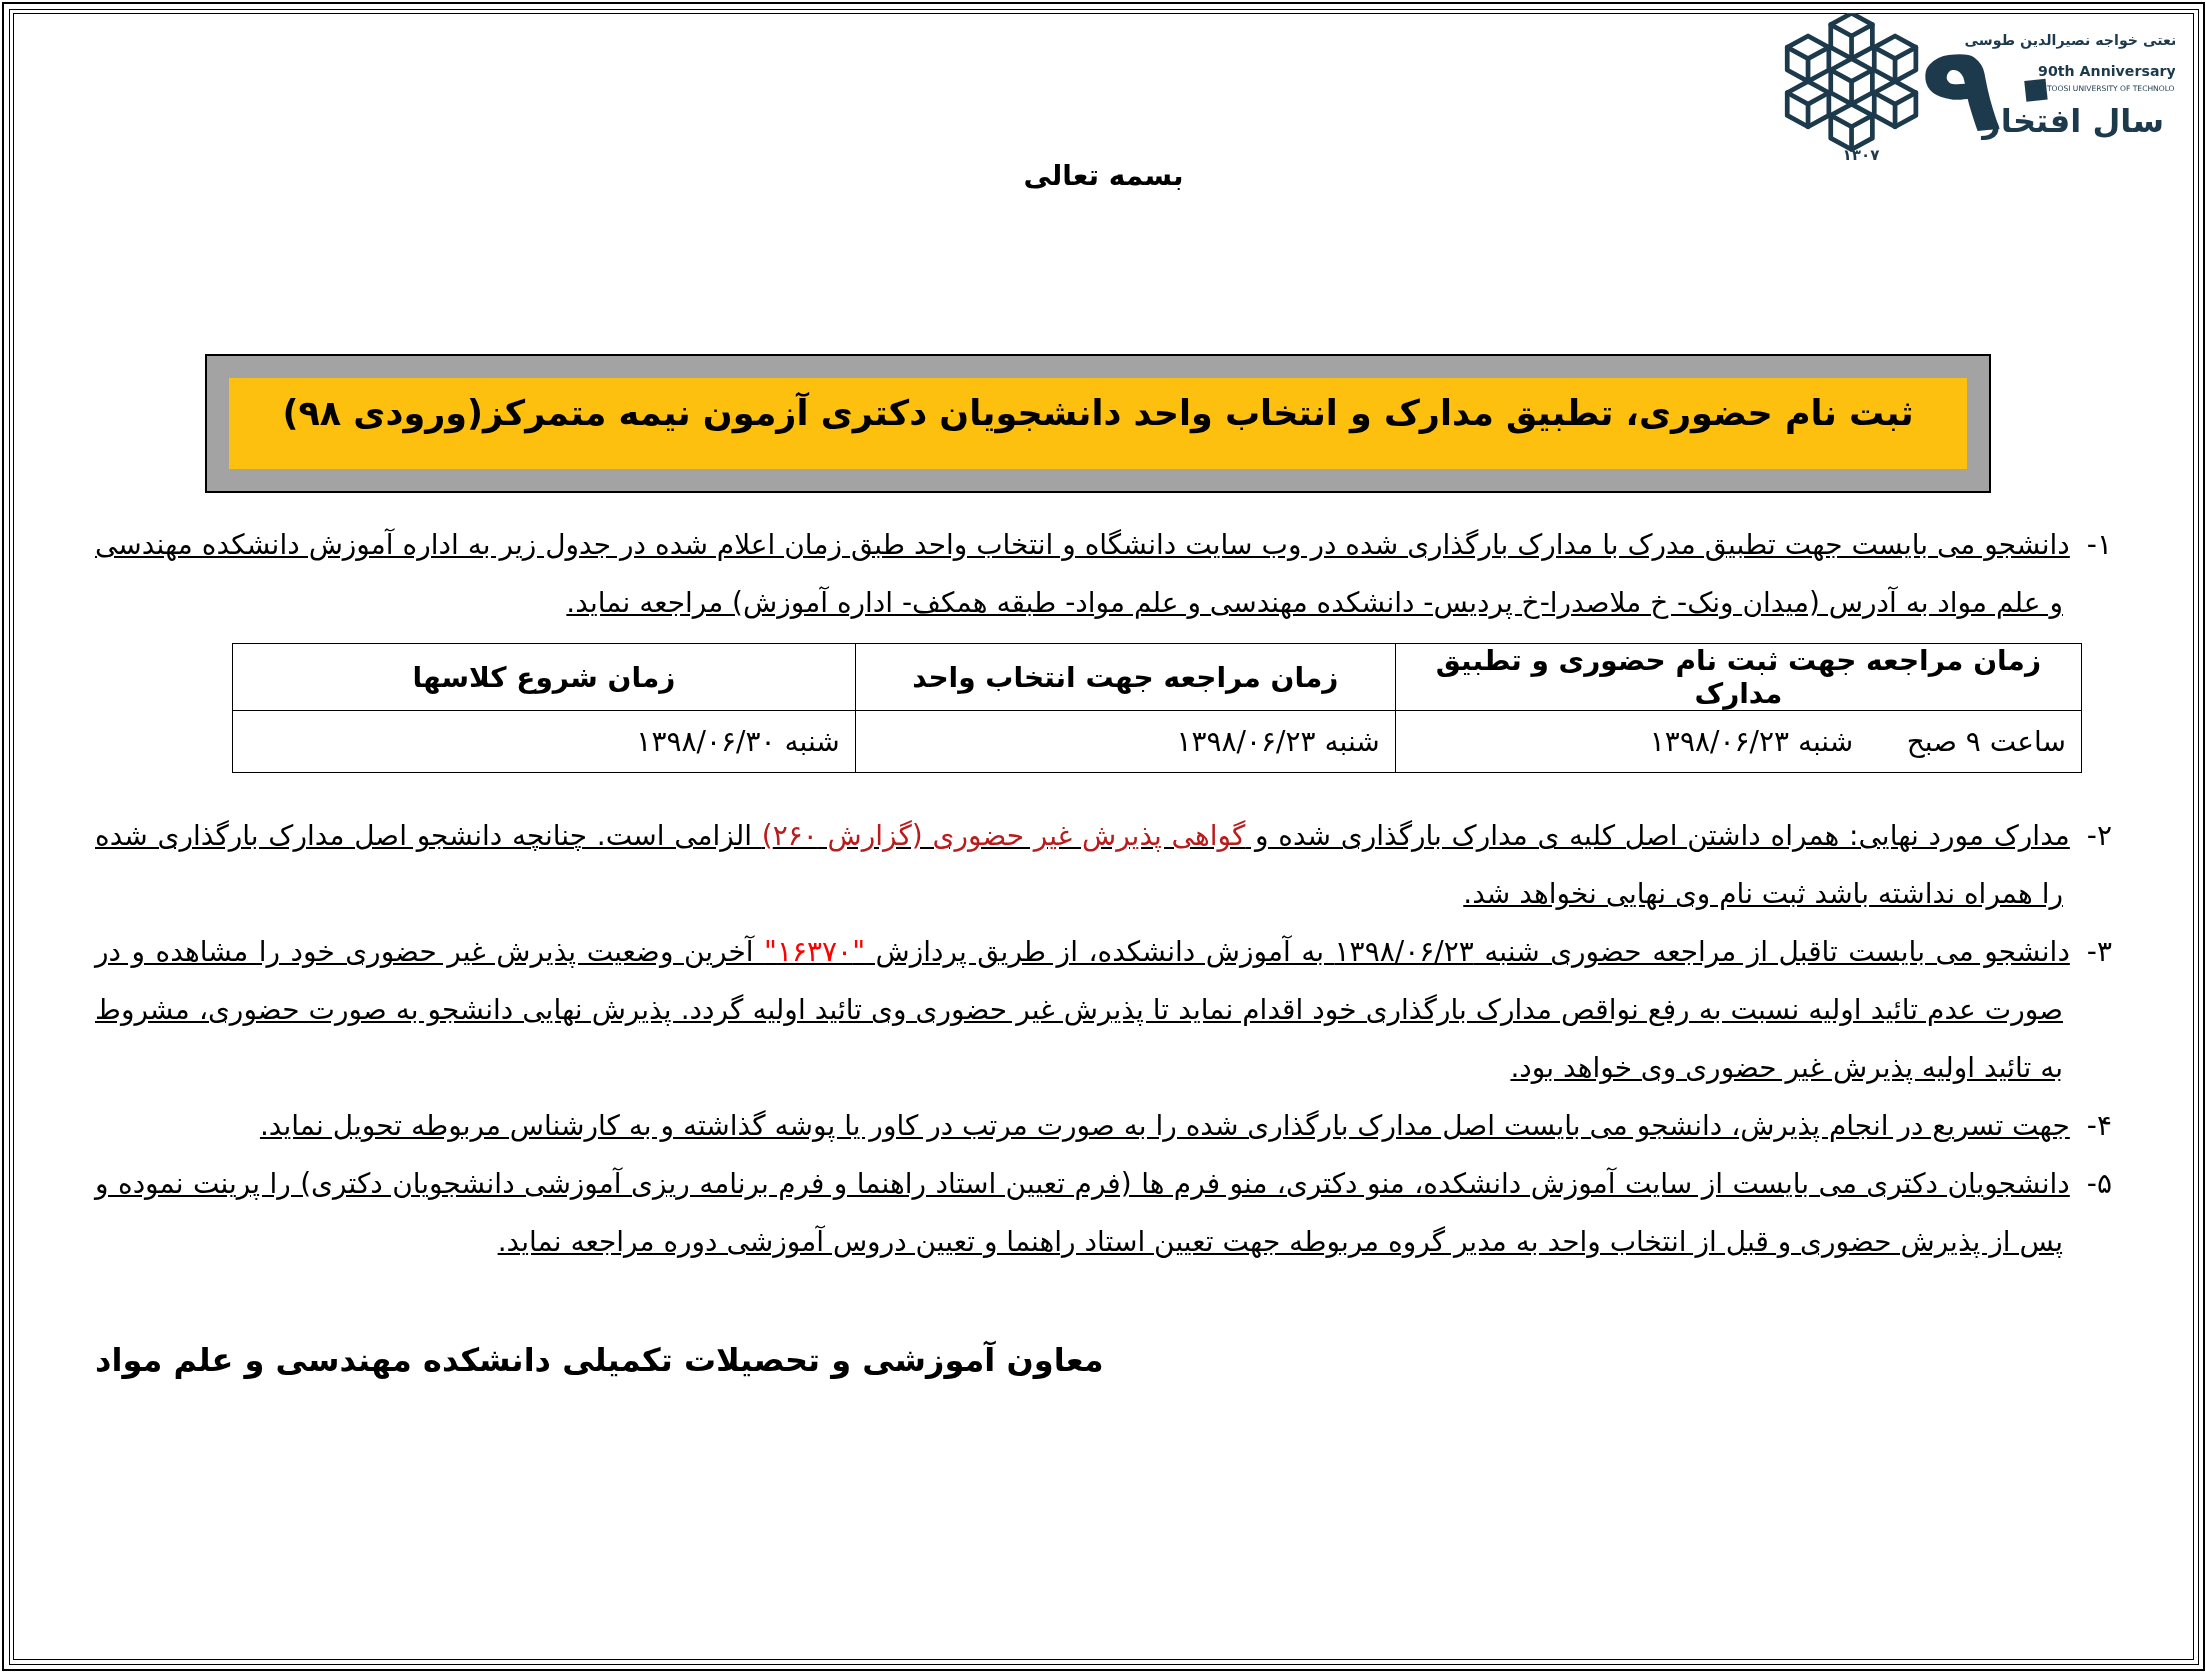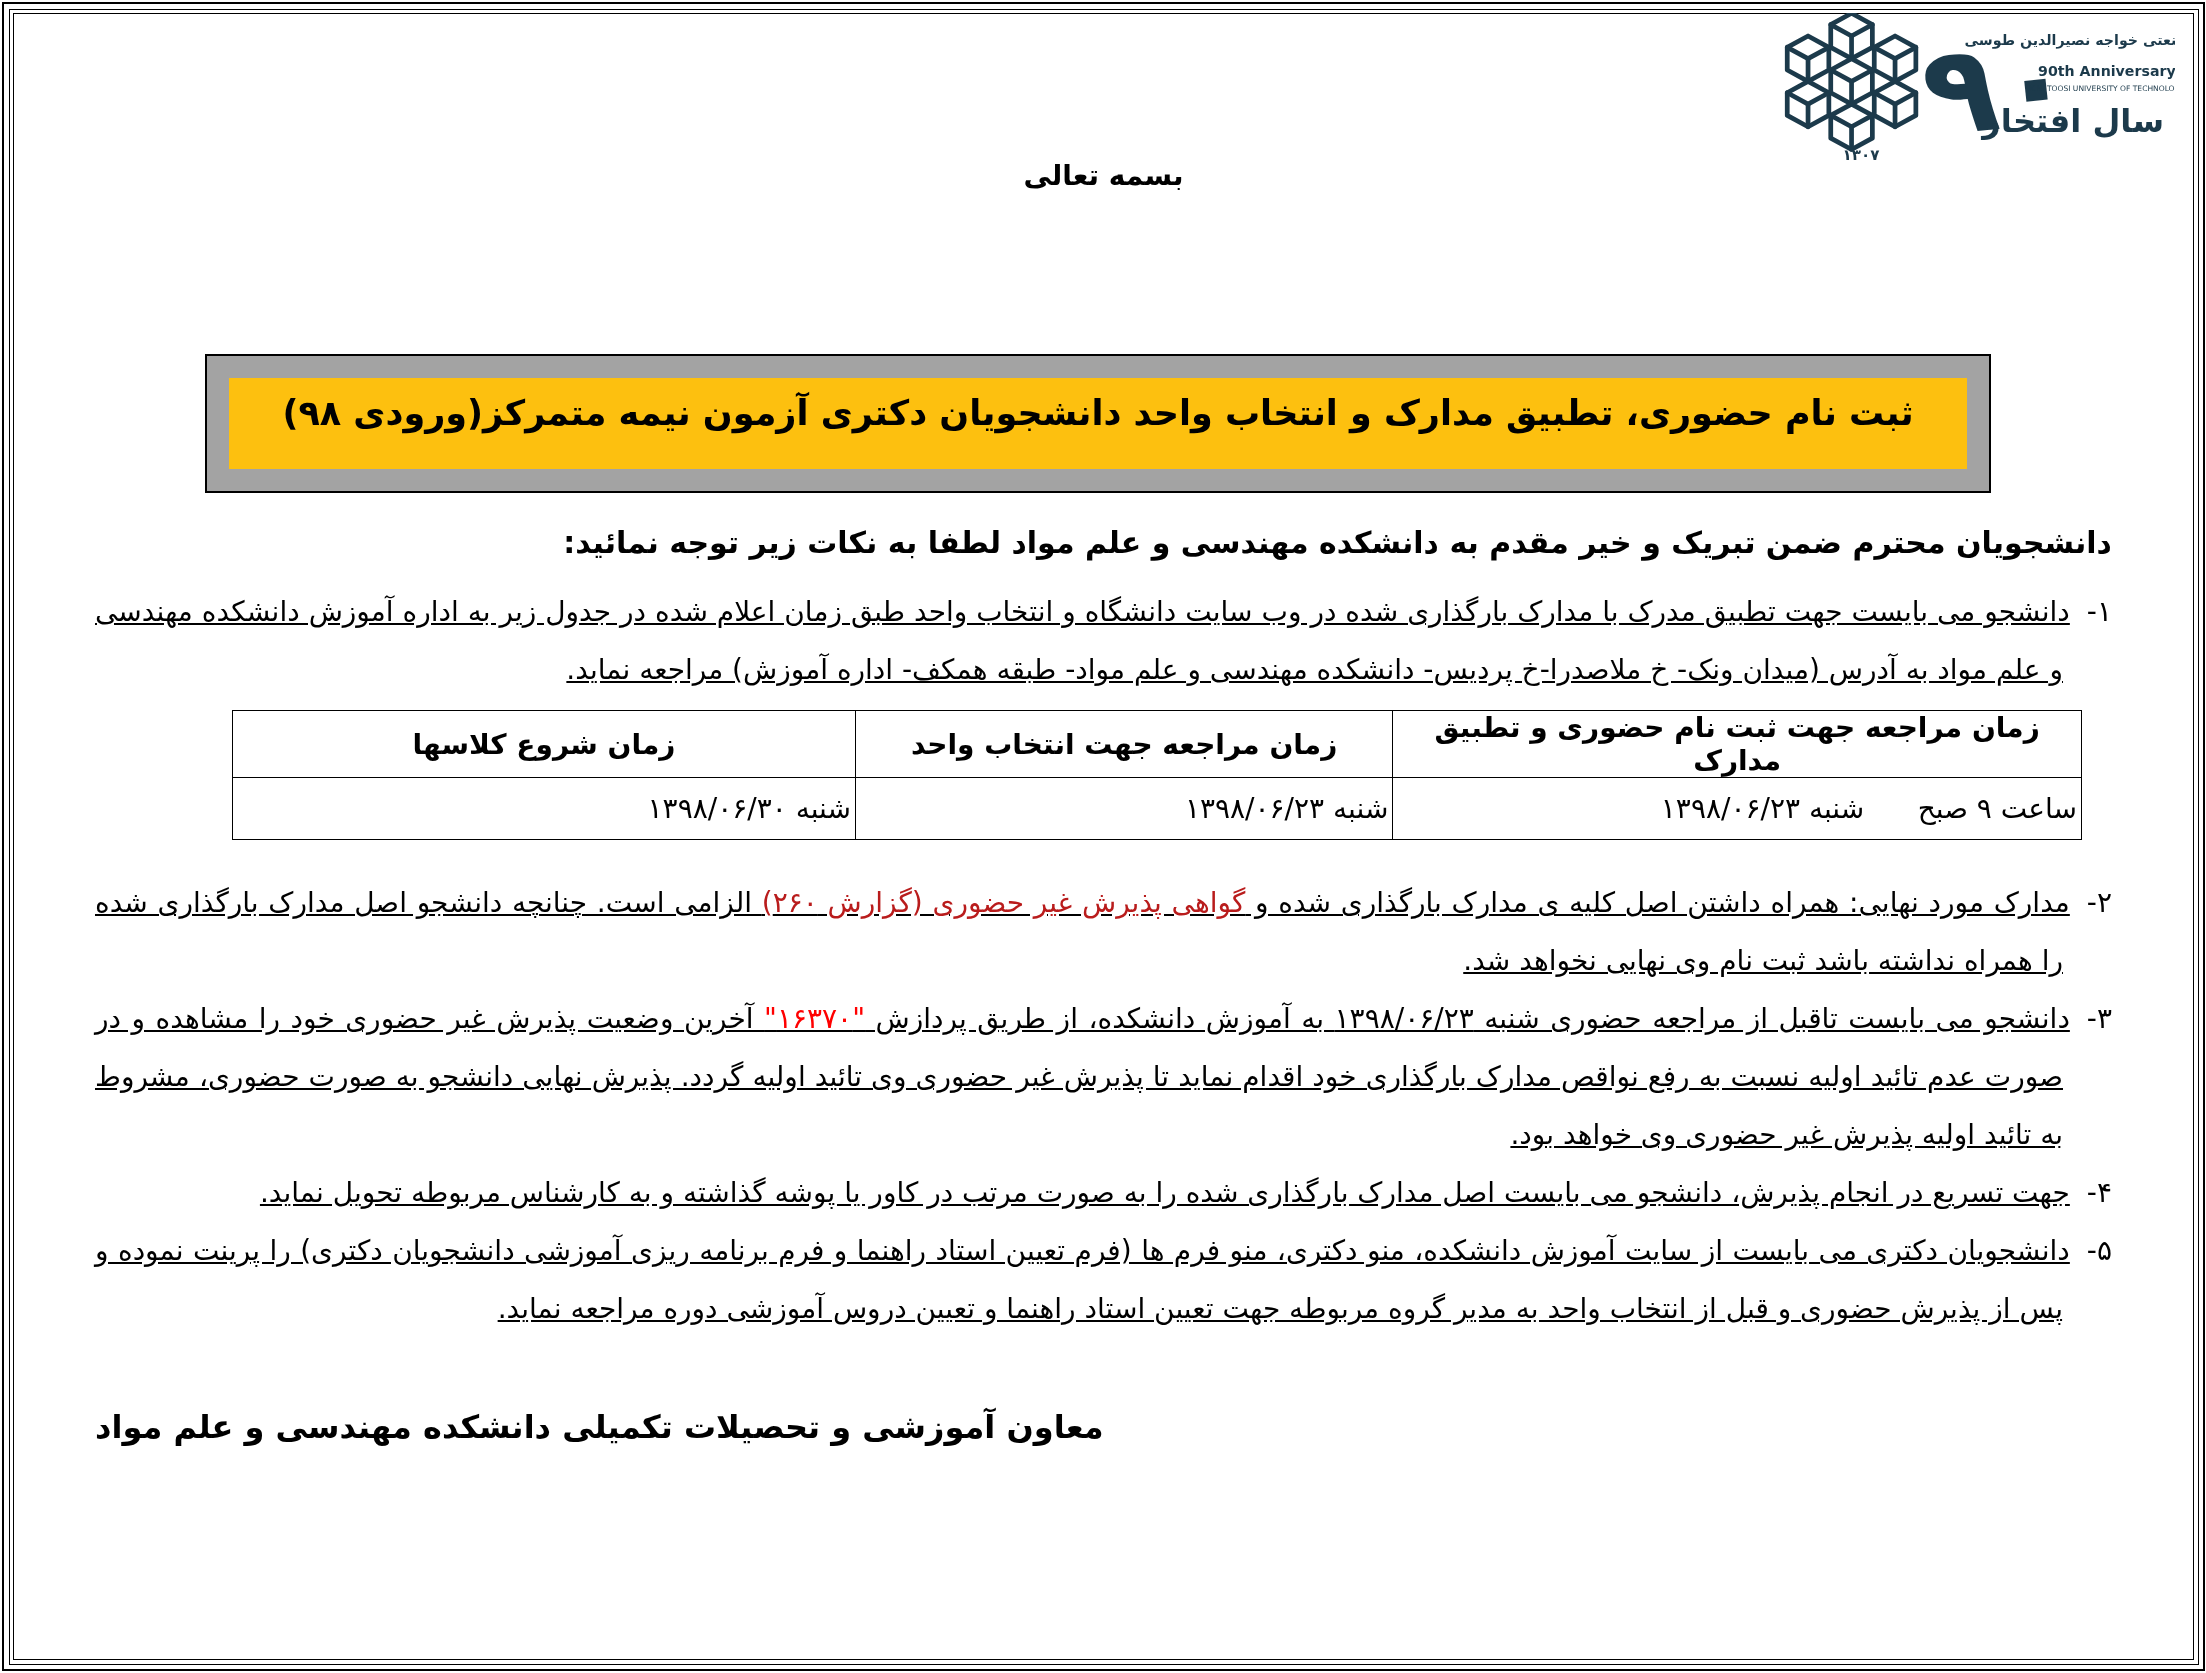--- a/index.html
+++ b/index.html
@@ -32,21 +32,21 @@
   
   .items{margin:23px 95px 0 95px;font-size:28px;}
   .item{text-align:justify;line-height:2.07;padding-right:49px;text-indent:-49px;margin:0;text-decoration:underline;}
   .item .num{display:inline-block;text-indent:0;margin-left:17px;font-weight:normal;}
 
   
   table.schedule{border-collapse:collapse;width:1850px;margin:11.4px 30px 34px auto;
     table-layout:fixed;}
   table.schedule th,table.schedule td{
     border:1.9px solid #000;height:61px;vertical-align:middle;
-    font-size:28px;padding:0 4px;}
+    font-size:28px;padding:0 15px;}
   table.schedule th{font-weight:bold;}
   .col-w1{width:37.3%;} .col-w2{width:29%;margin-top:20px;} .col-w3{width:33.7%;}
 
   
   .signature{margin:70px 95px 0 95px;text-align:left;font-size:32px;font-weight:bold;}
 
   
   .cube{stroke:#1C3A4B;stroke-width:5;fill:#ffffff;stroke-linejoin:round;stroke-linecap:round;}
   .cubeline{stroke:#1C3A4B;stroke-width:5;fill:none;stroke-linejoin:round;stroke-linecap:round;}
 </style>
@@ -107,21 +107,20 @@
         <text x="348" y="126" font-size="34" font-weight="bold" fill="#1C3A4B" text-anchor="middle" direction="rtl">نود سال افتخار</text>
       </svg>
     </div>
     <div class="bismillah">بسمه تعالی</div>
   </div>
 
   <div class="banner-box">
     <div class="banner">ثبت نام حضوری، تطبیق مدارک و انتخاب واحد دانشجویان دکتری آزمون نیمه متمرکز(ورودی ۹۸)</div>
   </div>
 
-  <div class="intro">دانشجویان محترم ضمن تبریک و خیر مقدم به دانشکده مهندسی و علم مواد لطفا به نکات زیر توجه نمائید:</div>
 
   <div class="items">
 
     <div class="item">
       <span class="num">۱-</span><span><span>دانشجو می بایست جهت تطبیق مدرک با مدارک بارگذاری شده در وب سایت دانشگاه و انتخاب واحد طبق زمان اعلام شده  در جدول زیر به اداره آموزش دانشکده مهندسی و علم مواد به آدرس (میدان ونک- خ ملاصدرا-خ پردیس- دانشکده مهندسی و علم مواد- طبقه همکف- اداره آموزش) مراجعه نماید.</span></span>
     </div>
 
     <table class="schedule">
       <tbody>
           <tr>

